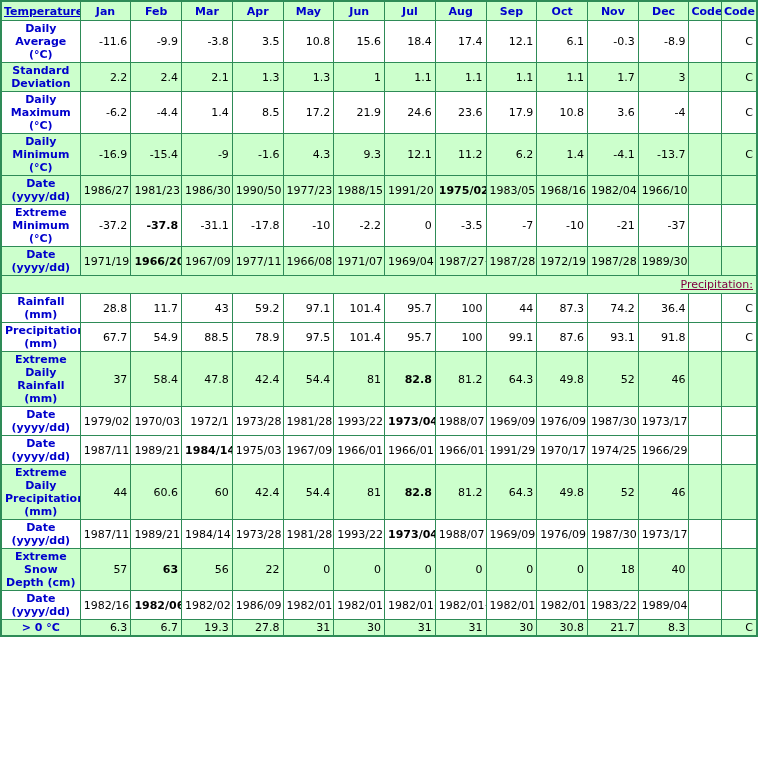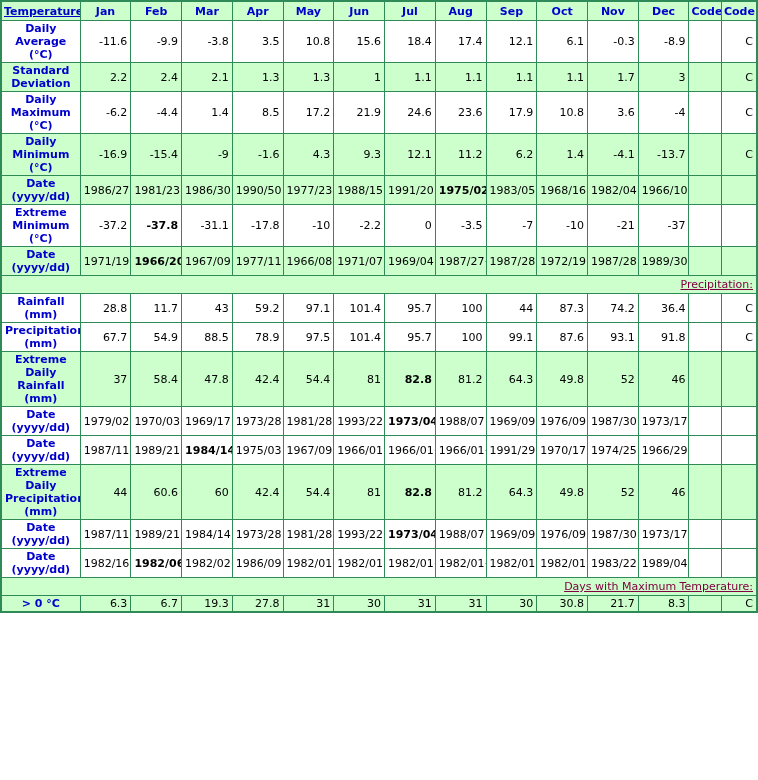--- a/index.html
+++ b/index.html
@@ -292,21 +292,21 @@
         <td class="val">49.8</td>
         <td class="val">52</td>
         <td class="val">46</td>
         <td class="val"></td>
         <td class="val"></td>
       </tr>
       <tr class="plain">
         <td class="rowlabel">Date (yyyy/dd)</td>
         <td class="val">1979/02</td>
         <td class="val">1970/03</td>
-        <td class="val">1969/17</td>
+        <td class="val">1972/1</td>
         <td class="val">1973/28</td>
         <td class="val">1981/28</td>
         <td class="val">1993/22</td>
         <td class="val bold">1973/04</td>
         <td class="val">1988/07</td>
         <td class="val">1969/09</td>
         <td class="val">1976/09</td>
         <td class="val">1987/30</td>
         <td class="val">1973/17</td>
         <td class="val"></td>
@@ -356,39 +356,53 @@
         <td class="val">1993/22</td>
         <td class="val bold">1973/04</td>
         <td class="val">1988/07</td>
         <td class="val">1969/09</td>
         <td class="val">1976/09</td>
         <td class="val">1987/30</td>
         <td class="val">1973/17</td>
         <td class="val"></td>
         <td class="val"></td>
       </tr>
+      <tr class="alt">
+        <td class="rowlabel">Extreme Snow Depth (cm)</td>
+        <td class="val">57</td>
+        <td class="val bold">63</td>
+        <td class="val">56</td>
+        <td class="val">22</td>
+        <td class="val">0</td>
+        <td class="val">0</td>
+        <td class="val">0</td>
+        <td class="val">0</td>
+        <td class="val">0</td>
+        <td class="val">0</td>
+        <td class="val">18</td>
+        <td class="val">40</td>
+        <td class="val"></td>
+        <td class="val"></td>
+      </tr>
       <tr class="plain">
         <td class="rowlabel">Date (yyyy/dd)</td>
         <td class="val">1982/16</td>
         <td class="val bold">1982/06</td>
         <td class="val">1982/02+</td>
         <td class="val">1986/09</td>
         <td class="val">1982/01+</td>
         <td class="val">1982/01+</td>
         <td class="val">1982/01+</td>
         <td class="val">1982/01+</td>
         <td class="val">1982/01+</td>
         <td class="val">1982/01+</td>
         <td class="val">1983/22</td>
         <td class="val">1989/04</td>
         <td class="val"></td>
         <td class="val"></td>
-      </tr>
-      <tr>
-        <td class="section" colspan="15">Days with Maximum Temperature:</td>
       </tr>
       <tr class="alt">
         <td class="rowlabel">&gt; 0 °C</td>
         <td class="val">6.3</td>
         <td class="val">6.7</td>
         <td class="val">19.3</td>
         <td class="val">27.8</td>
         <td class="val">31</td>
         <td class="val">30</td>
         <td class="val">31</td>

